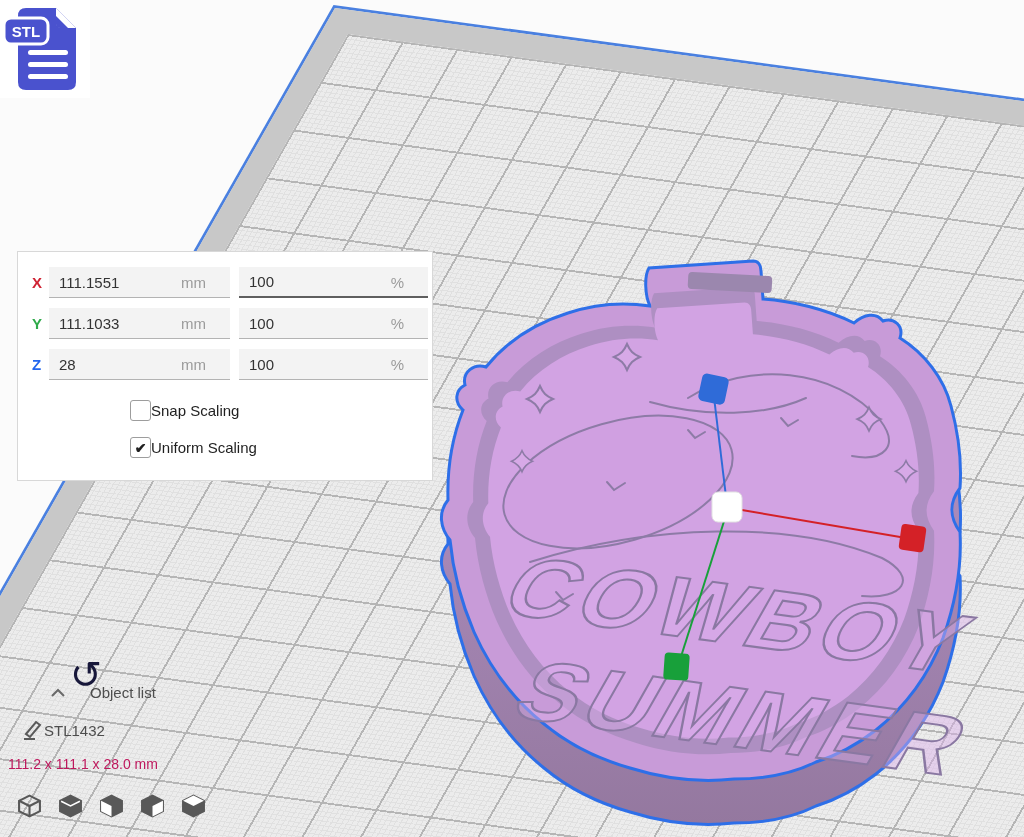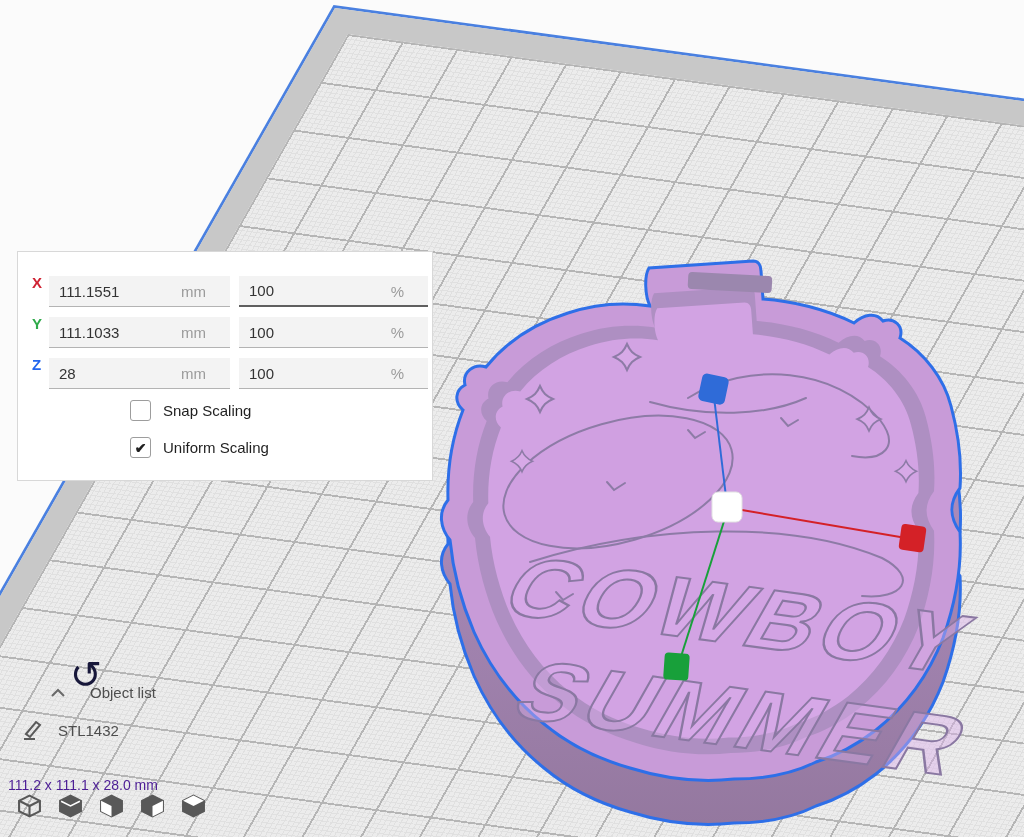--- a/index.html
+++ b/index.html
@@ -31,43 +31,43 @@
 
   
   .scale-panel {
     position:absolute; left:17px; top:251px; width:416px; height:230px;
     background:#ffffff; border:1px solid #d8d8d8;
   }
   .axis-row { position:absolute; left:0; height:31px; width:100%; }
   .axis-label { position:absolute; left:14px; top:7px; font-size:15px; font-weight:bold; }
   .axis-x { color:#cf2233; } .axis-y { color:#2faa4a; } .axis-z { color:#2266ee; }
   .field { position:absolute; top:0; height:31px; background:#f3f3f3;
-           border-bottom:1px solid #b3b3b3;margin-top:9px; }
+           border-bottom:1px solid #b3b3b3; }
   .field.f-mm { left:31px; width:181px; }
   .field.f-pct { left:221px; width:189px; }
   .field.focused { border-bottom:2px solid #5f5f5f; }
   .field input { width:100%; height:100%; border:none; background:transparent;
                  font-family:"Liberation Sans",sans-serif; font-size:15px; color:#333;
                  padding:0 38px 0 10px; outline:none; }
   .unit { position:absolute; right:24px; top:7px; font-size:15px; color:#9b9b9b; pointer-events:none; }
   .reset-btn { position:absolute; left:48px; top:404px; width:40px; height:40px;
                font-size:38px; line-height:38px; color:#17173a; cursor:pointer;
                font-family:"DejaVu Sans",sans-serif; text-align:center; }
-  .chk-row { position:absolute; left:112px; display:flex; align-items:center; gap:12px; }
+  .chk-row { position:absolute; left:112px; display:flex; align-items:center; }
   .chk-box { width:21px; height:21px; background:#fff; border:1px solid #9d9d9d;
              border-radius:3px; display:flex; align-items:center; justify-content:center;
              font-size:14px; font-weight:bold; color:#1f1f1f; }
   .chk-label { font-size:15px; color:#1f1f1f; }
 
   
   .objlist-header { position:absolute; left:50px; top:684px; display:flex; align-items:center;
                     gap:24px; color:#4d4d4d; font-size:15px; cursor:pointer; }
   .objlist-item { position:absolute; left:22px; top:719px; display:flex; align-items:center;
-                  gap:14px; color:#4d4d4d; font-size:15px; cursor:pointer; }
-  .objlist-dims { position:absolute; left:8px; top:756px; color:#4c1d95; font-size:14px;margin-top:21px; }
+                  color:#4d4d4d; font-size:15px; cursor:pointer; }
+  .objlist-dims { position:absolute; left:8px; top:756px; color:#be185d; font-size:14px; }
 
   
   .view-btns { position:absolute; left:17px; top:793px; display:flex; gap:16px; }
   .view-btns svg { cursor:pointer; }
 </style>
 </head>
 <body>
 
 <div class="stage">
 
@@ -125,20 +125,32 @@
       <line x1="713" y1="389" x2="727" y2="505" stroke="#2f6bd8" stroke-width="2"></line>
       <line x1="727" y1="512" x2="678" y2="666" stroke="#18a03a" stroke-width="2"></line>
       <line x1="736" y1="509" x2="906" y2="538" stroke="#d42127" stroke-width="2"></line>
       <rect x="700" y="375" width="27" height="28" rx="5" transform="rotate(12 713 389)" fill="#2f6bd8"></rect>
       <rect x="900" y="525" width="25" height="26" rx="4" transform="rotate(8 912 538)" fill="#d42127"></rect>
       <rect x="664" y="653" width="25" height="27" rx="4" transform="rotate(4 676 666)" fill="#18a03a"></rect>
       <rect x="712" y="492" width="30" height="30" rx="6" fill="#ffffff" stroke="#e2e2e2" stroke-width="1"></rect>
     </g>
   </svg>
 
+  <div class="stl-tile">
+    <svg width="82" height="92" viewBox="0 0 82 92">
+      <path d="M 22,6 H 52 L 72,26 V 80 Q 72,88 64,88 H 22 Q 14,88 14,80 V 14 Q 14,6 22,6 Z" fill="#4a52ce"></path>
+      <path d="M 52,6 L 72,26 H 58 Q 52,26 52,20 Z" fill="#ffffff"></path>
+      <path d="M 52,14 L 64,26 H 56 Q 52,26 52,22 Z" fill="#4a52ce"></path>
+      <rect x="24" y="48" width="40" height="5" rx="2.5" fill="#ffffff"></rect>
+      <rect x="24" y="60" width="40" height="5" rx="2.5" fill="#ffffff"></rect>
+      <rect x="24" y="72" width="40" height="5" rx="2.5" fill="#ffffff"></rect>
+      <rect x="0" y="16" width="44" height="26" rx="7" fill="#4a52ce" stroke="#ffffff" stroke-width="3"></rect>
+      <text x="22" y="35" text-anchor="middle" font-family="Liberation Sans, sans-serif" font-size="15" font-weight="bold" fill="#ffffff">STL</text>
+    </svg>
+  </div>
 
   <div class="scale-panel">
 
     <div class="axis-row" style="top:15px;">
       <span class="axis-label axis-x">X</span>
       <div class="field f-mm">
         <input type="text" value="111.1551" style="">
         <span class="unit">mm</span>
       </div>
       <div class="field f-pct focused">

